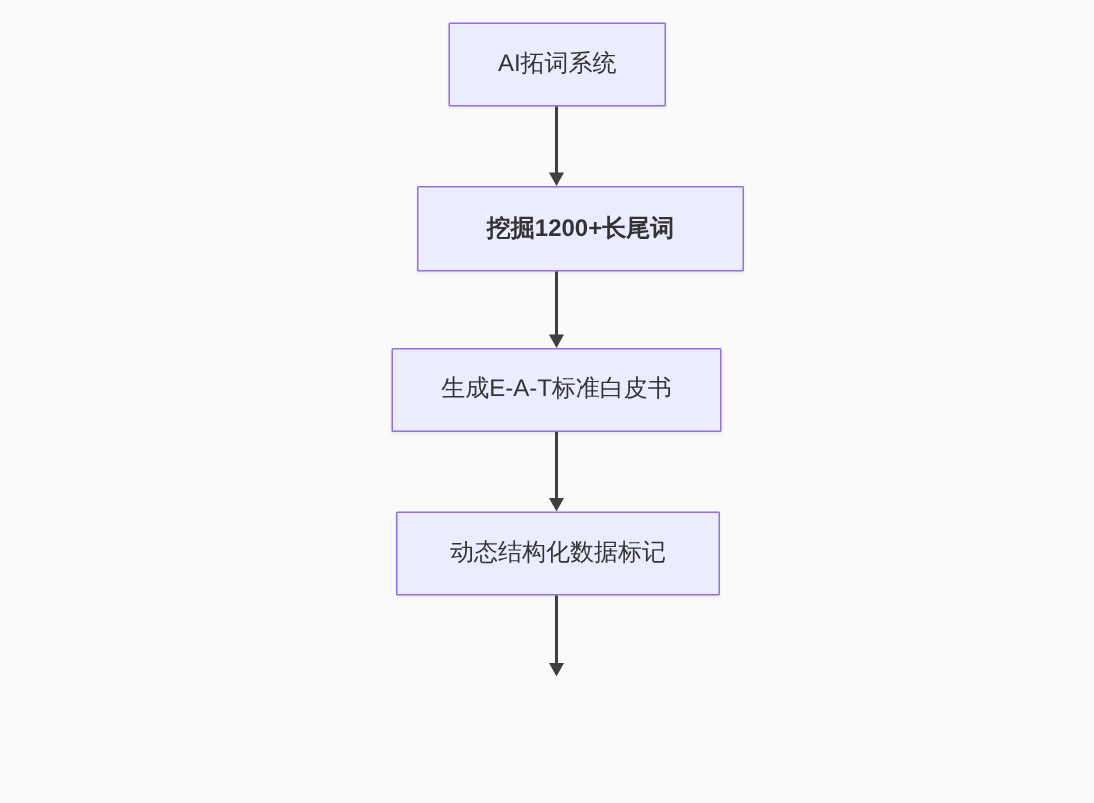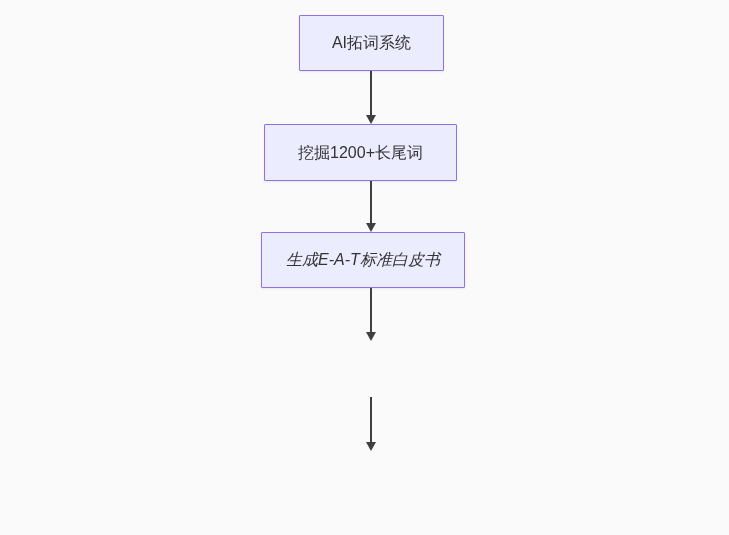--- a/index.html
+++ b/index.html
@@ -34,22 +34,22 @@
   }
   .node .label{
     color:var(--text);
     font-size:16px;
     line-height:1.2;
     white-space:nowrap;
     text-align:center;
   }
   
   .n1{left:299px;top:15px;width:145px;height:56px;}
-  .n2{left:264px;top:124px;width:193px;height:57px;}
-  .n3{left:261px;top:232px;width:204px;height:56px;font-style:italic;}
+  .n2{left:278px;top:124px;width:218px;height:57px;font-weight:bold;}
+  .n3{left:261px;top:232px;width:220px;height:56px;}
   .n4{left:264px;top:341px;width:216px;height:56px;}
   .n5{left:256px;top:451px;width:232px;height:54px;}
   
   .arrow{
     position:absolute;
     left:364px;
     width:13px;
     display:flex;
     flex-direction:column;
     align-items:center;
@@ -96,20 +96,23 @@
 
   <div class="node n3">
     <span class="label">生成E-A-T标准白皮书</span>
   </div>
 
   <div class="arrow a3">
     <span class="shaft"></span>
     <span class="head"></span>
   </div>
 
+  <div class="node n4">
+    <span class="label">动态结构化数据标记</span>
+  </div>
 
   <div class="arrow a4">
     <span class="shaft"></span>
     <span class="head"></span>
   </div>
 
 
 </div>
 
 </body></html>

